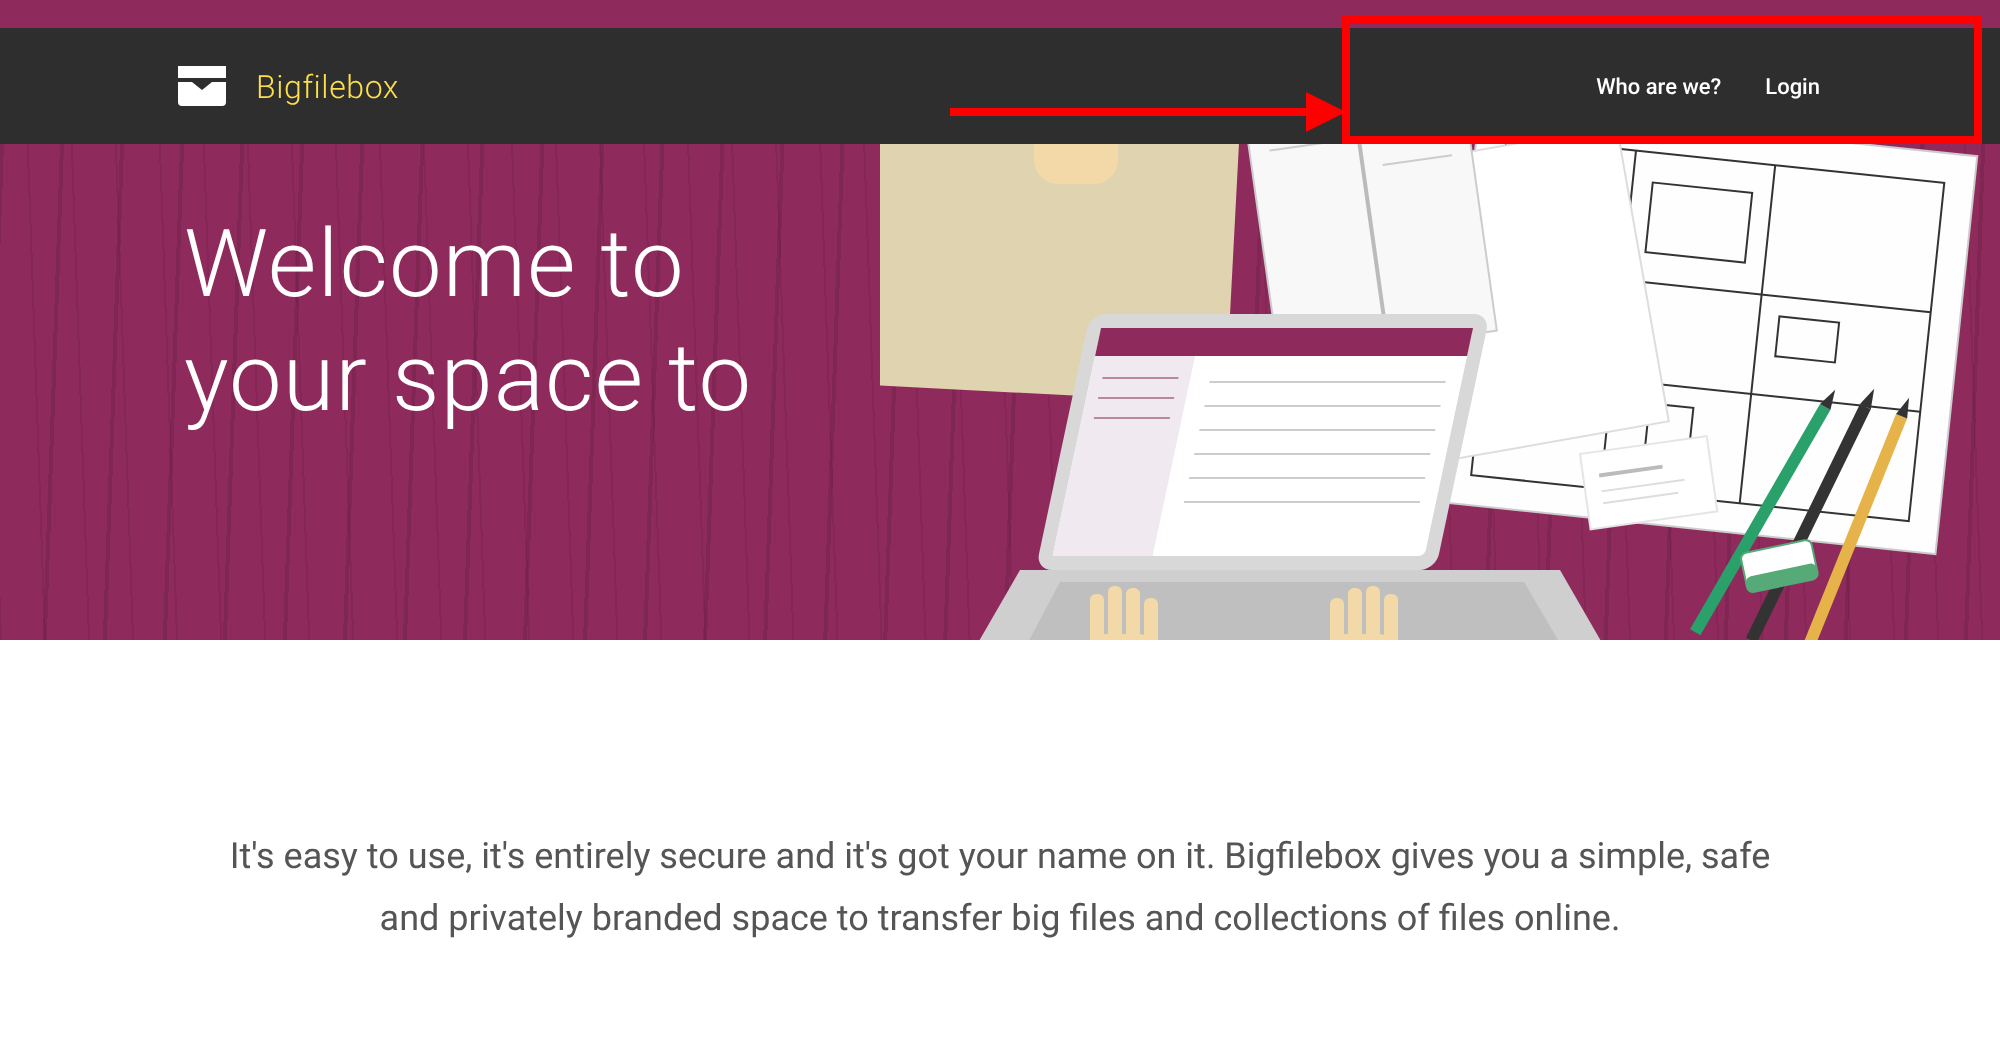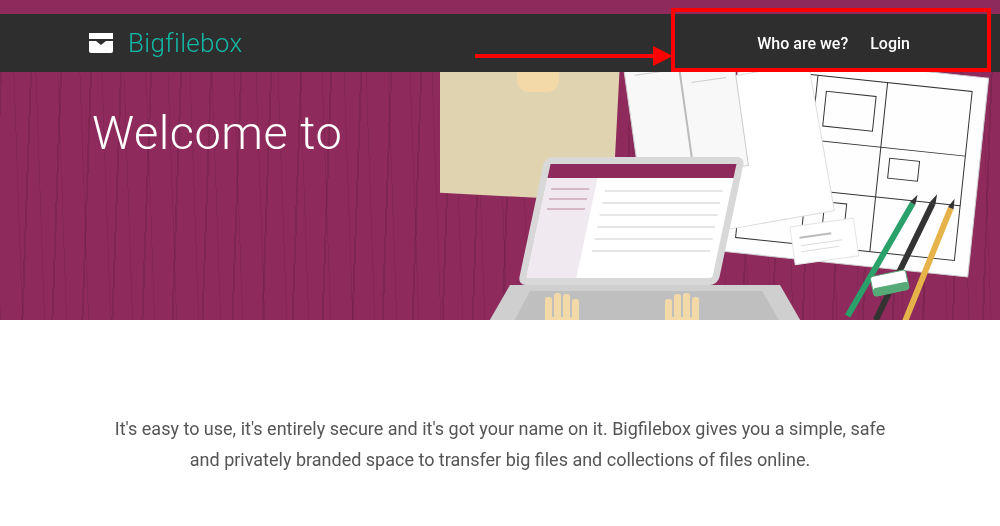--- a/index.html
+++ b/index.html
@@ -32,33 +32,33 @@
       gap: 12px;
     }
     .logo-icon {
       width: 30px;
       height: 30px;
       display: flex;
       align-items: center;
       justify-content: center;
     }
     .brand-name {
-      font-size: 26px;
+      font-size: 16px;
       font-weight: 300;
-      color: #14b8a6;
+      color: #fde047;
       letter-spacing: 0.3px;
     }
     .nav-links {
       display: flex;
       gap: 22px;
       align-items: center;
     }
     .nav-link {
       color: #fff;
-      font-size: 16px;
+      font-size: 11px;
       font-weight: 500;
       cursor: pointer;
     }
     .annotation-box {
       position: absolute;
       border: 4px solid #ff0000;
       top: 8px;
       right: 9px;
       width: 320px;
       height: 64px;
@@ -147,20 +147,21 @@
   <polygon points="178,4 198,14 178,24" fill="#ff0000"></polygon>
 </svg>
 
 <div class="hero">
   <div class="hero-pattern">
     <div class="hero-grain"></div>
   </div>
 
   <div class="hero-text">
     <span class="hero-text-line">Welcome to</span>
+    <span class="hero-text-line">your space to</span>
   </div>
 
   <svg class="desk-scene" viewBox="0 0 560 248">
 
     <g transform="translate(300,-20) rotate(6)">
       <rect x="0" y="0" width="250" height="200" fill="#fefefe" stroke="#ccc"></rect>
       <rect x="15" y="15" width="220" height="170" fill="none" stroke="#333" stroke-width="1"></rect>
       <line x1="80" y1="15" x2="80" y2="185" stroke="#333"></line>
       <line x1="150" y1="15" x2="150" y2="185" stroke="#333"></line>
       <line x1="15" y1="80" x2="235" y2="80" stroke="#333"></line>

